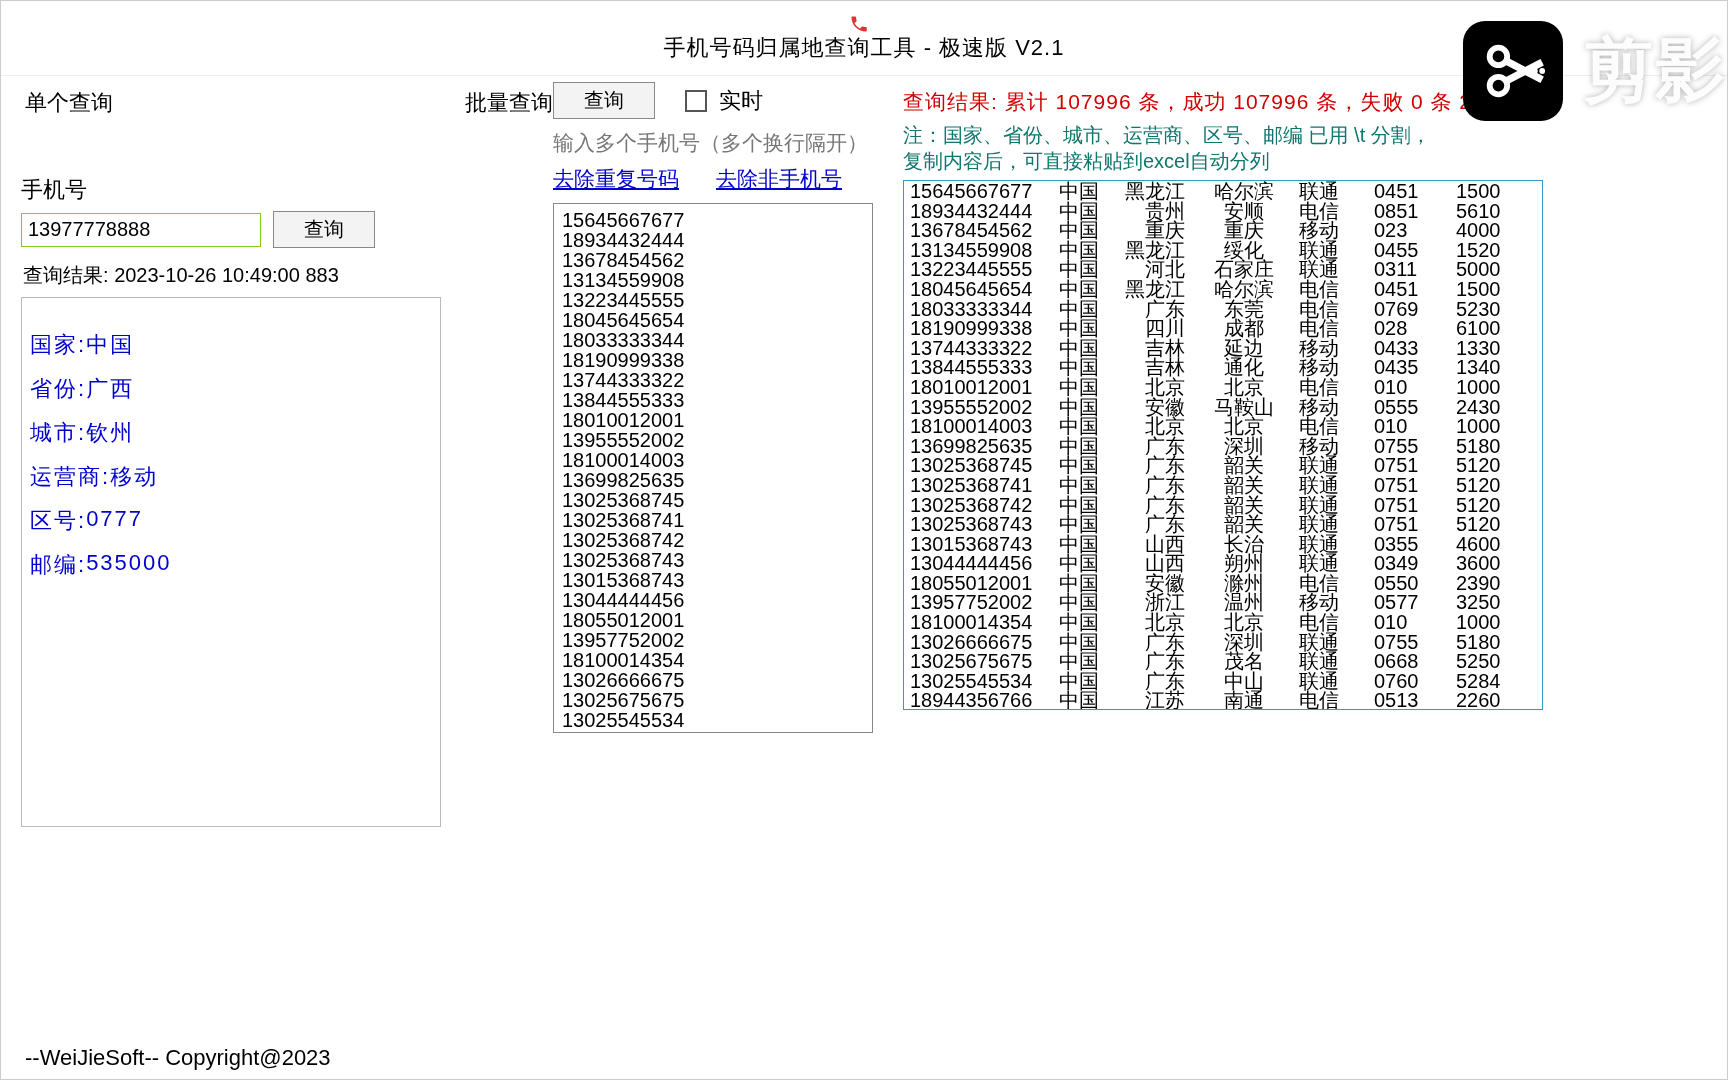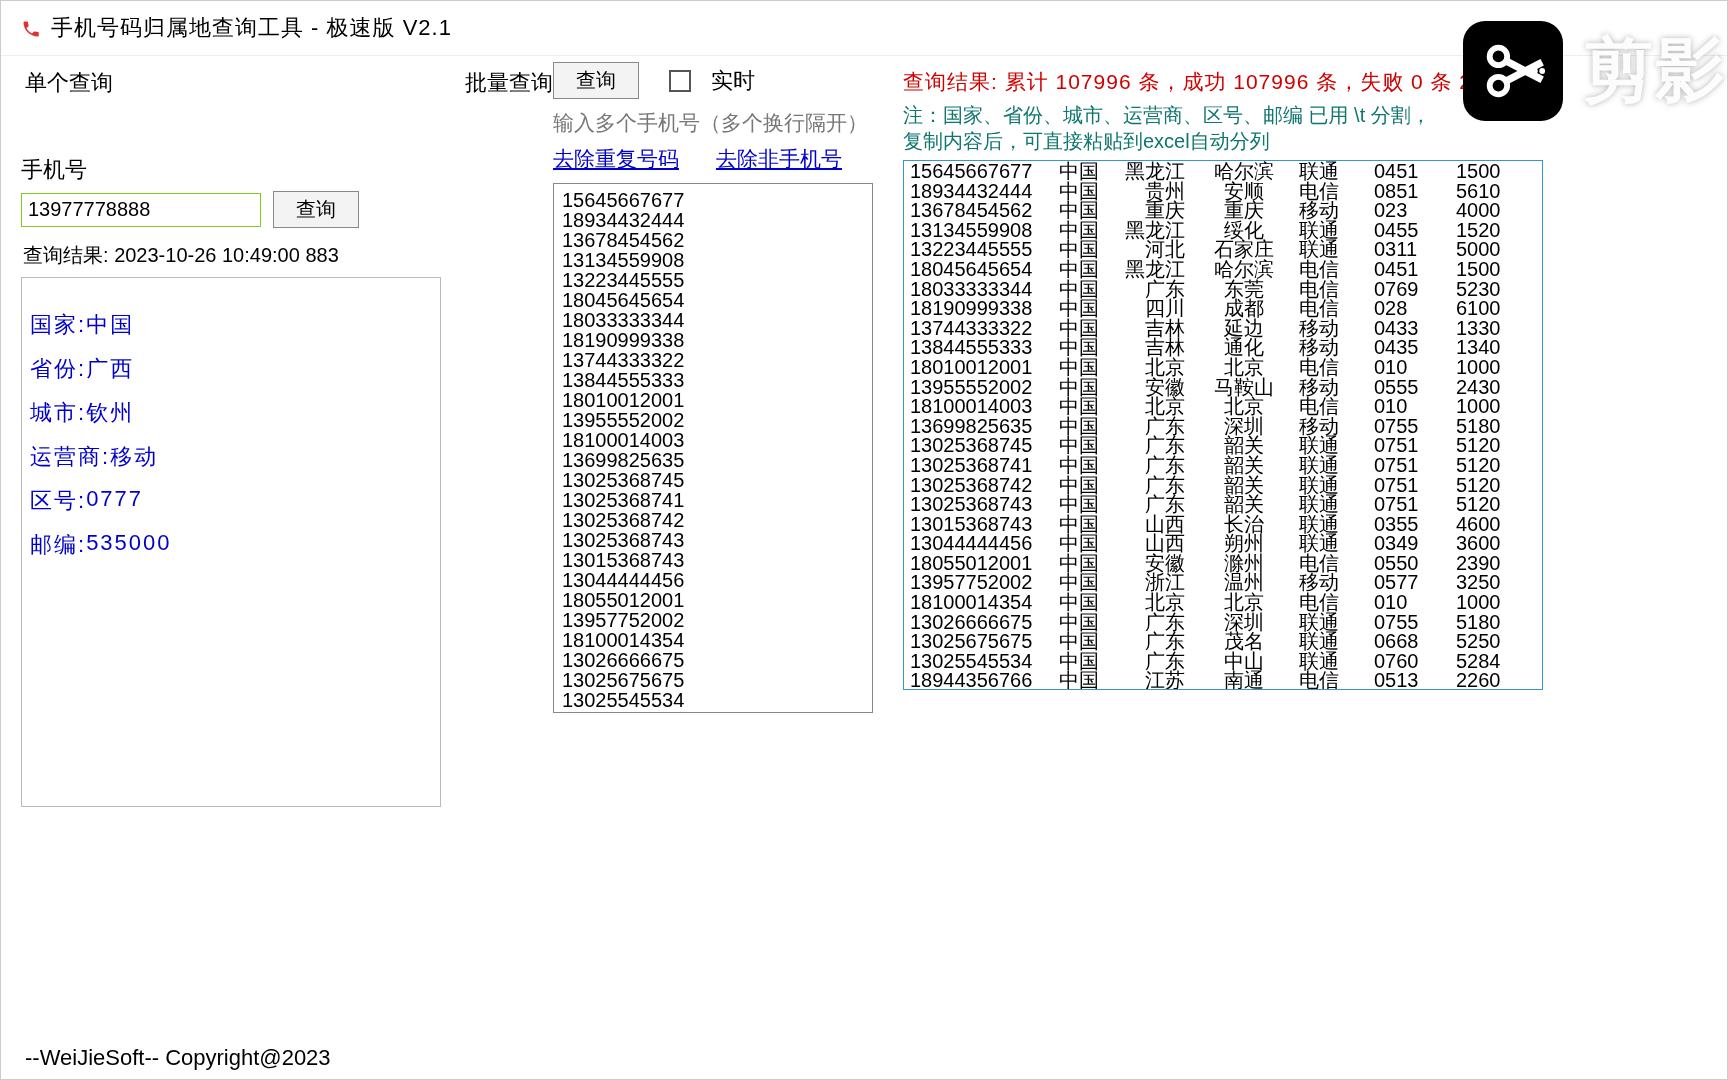--- a/index.html
+++ b/index.html
@@ -1,40 +1,40 @@
 <!DOCTYPE html>
 <html><head>
 <meta charset="utf-8">
 <style>
   * { box-sizing: border-box; margin: 0; padding: 0; }
   body { font-family: "Microsoft YaHei", "SimSun", Arial, sans-serif; font-size: 18px; background: #fff; color: #000; }
   .window { width: 1728px; height: 1080px; background: #fff; position: relative; border: 1px solid #ccc; }
-  .titlebar { display: flex; align-items: center; padding: 12px 20px; border-bottom: 1px solid #eee; }
+  .titlebar { display: flex; align-items: center; padding: 12px 20px; border-bottom: 1px solid #eee; flex-direction: column; }
   .phone-icon { width: 20px; height: 20px; margin-right: 10px; display: inline-flex; }
   .title-text { font-size: 22px; letter-spacing: 1px; }
   .body-area { display: flex; padding: 6px 20px 0 20px; gap: 20px; height: 760px; }
   .panel-single { width: 420px; display: flex; flex-direction: column; }
   .panel-batch { flex: 1; display: flex; flex-direction: row; }
   .section-header { font-size: 22px; padding: 6px 0 10px 4px; }
   .group-box { border: 1px solid #bbb; padding: 12px 8px; }
   .label { font-size: 22px; margin-bottom: 6px; display: block; }
   .row-inline { display: flex; align-items: center; gap: 12px; margin-bottom: 10px; }
   input.text-input { font-size: 20px; padding: 4px 6px; border: 1px solid #84cc16; width: 240px; height: 34px; background: #fff; }
   .btn { font-size: 20px; padding: 4px 0; border: 1px solid #888; background: #f3f3f3; width: 110px; text-align: center; cursor: pointer; }
-  .btn-wide { width: 86px; padding: 4px 20px; text-align: center; }
+  .btn-wide { width: 102px; padding: 4px 20px; text-align: center; }
   .result-ts { font-size: 20px; margin: 14px 0 8px 2px; }
   .result-box { border: 1px solid #bbb; height: 530px; padding: 18px 8px; overflow-y: auto; position: relative; }
   .result-line { color: #0000cc; font-size: 22px; margin: 14px 0; letter-spacing: 2px; display: flex; }
   .result-label { }
   .result-val { }
   .batch-top { display: flex; gap: 30px; }
   .batch-left { width: 320px; }
   .batch-right { flex: 1; }
   .batch-controls { display: flex; align-items: center; gap: 30px; margin-bottom: 10px; }
-  .checkbox-wrap { display: flex; align-items: center; gap: 20px; font-size: 22px; }
+  .checkbox-wrap { display: flex; align-items: center; gap: 12px; font-size: 22px; }
   .chk { width: 22px; height: 22px; border: 2px solid #555; display: inline-block; background: #fff; }
   .hint { color: #777; font-size: 21px; margin-bottom: 8px; }
   .link-row { display: flex; gap: 37px; margin-bottom: 10px; text-decoration: underline; }
   .link { color: #0000cc; text-decoration: underline; font-size: 21px; cursor: pointer; }
   .textarea-box { border: 1px solid #888; height: 530px; padding: 6px 8px; font-size: 20px; line-height: 1.0; overflow-y: scroll; white-space: pre; font-family: Arial, sans-serif; }
   .textarea-line { line-height: 1.0; }
   .stats-red { color: #d00000; font-size: 21px; margin: 6px 0; letter-spacing: 1px; }
   .note-gray { color: #0f766e; font-size: 20px; line-height: 1.3; margin-bottom: 6px; }
   .results-table { border: 1px solid #3399cc; height: 530px; overflow: hidden; font-family: Arial, "SimSun", sans-serif; }
   .result-row { display: flex; font-size: 20px; line-height: 1.0; height: 19.6px; white-space: nowrap; }

